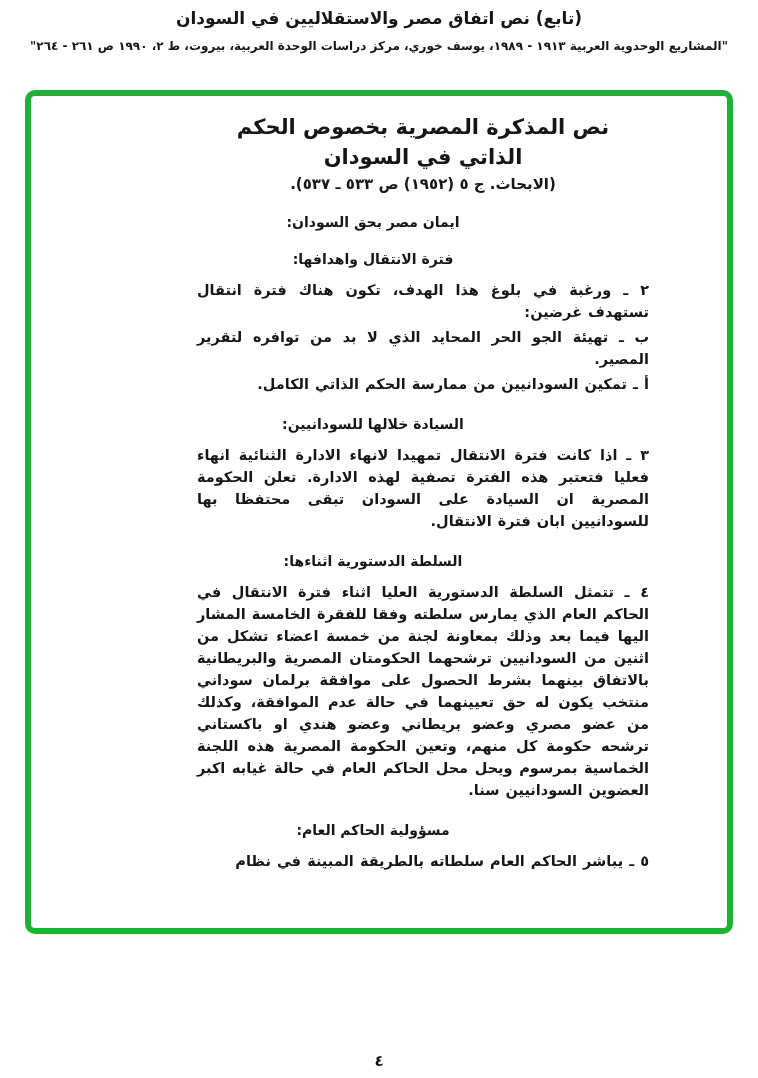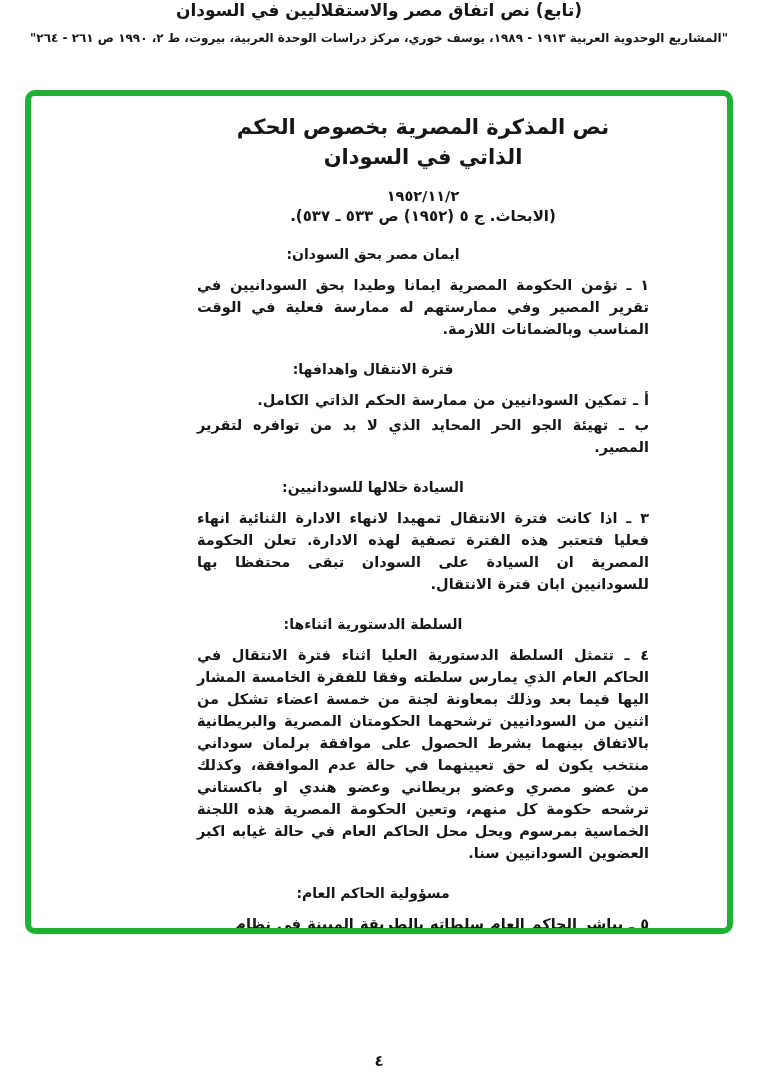--- a/index.html
+++ b/index.html
@@ -11,21 +11,21 @@
     width: 758px;
     height: 1078px;
     position: relative;
     font-family: "DejaVu Sans", sans-serif;
     color: #161616;
     overflow: hidden;
   }
   .page-header {
     direction: rtl;
     text-align: center;
-    padding-top: 0;
+    padding-top: 8px;
   }
   .page-header .line1 {
     font-size: 17px;
     font-weight: bold;
     letter-spacing: 0;
   }
   .page-header .line2 {
     font-size: 12px;
     font-weight: bold;
     margin-top: 11px;
@@ -103,32 +103,31 @@
 </header>
 
 <div class="frame" style="border-color: rgb(29, 177, 53);">
   <div class="content">
 
     <h1 class="doc-title">
       <span>نص المذكرة المصرية بخصوص الحكم</span><br>
       <span>الذاتي في السودان</span>
     </h1>
 
-    <div class="doc-date">١٩٥٢/١١/٢</div>
     <div class="doc-source">(الابحاث. ج ٥ (١٩٥٢) ص ٥٣٣ ـ ٥٣٧).</div>
 
     <section>
       <h3 class="section-heading">ايمان مصر بحق السودان:</h3>
-      <p class="body-par">١ ـ تؤمن الحكومة المصرية ايمانا وطيدا بحق السودانيين في تقرير المصير وفي ممارستهم له ممارسة فعلية في الوقت المناسب وبالضمانات اللازمة.</p>
     </section>
 
     <section>
       <h3 class="section-heading">فترة الانتقال واهدافها:</h3>
+      <p class="body-par">٢ ـ ورغبة في بلوغ هذا الهدف، تكون هناك فترة انتقال تستهدف غرضين:</p>
+      <p class="body-par">ب ـ تهيئة الجو الحر المحايد الذي لا بد من توافره لتقرير المصير.</p>
       <p class="body-par">أ ـ تمكين السودانيين من ممارسة الحكم الذاتي الكامل.</p>
-      <p class="body-par">ب ـ تهيئة الجو الحر المحايد الذي لا بد من توافره لتقرير المصير.</p>
     </section>
 
     <section>
       <h3 class="section-heading">السيادة خلالها للسودانيين:</h3>
       <p class="body-par">٣ ـ اذا كانت فترة الانتقال تمهيدا لانهاء الادارة الثنائية انهاء فعليا فتعتبر هذه الفترة تصفية لهذه الادارة. تعلن الحكومة المصرية ان السيادة على السودان تبقى محتفظا بها للسودانيين ابان فترة الانتقال.</p>
     </section>
 
     <section>
       <h3 class="section-heading">السلطة الدستورية اثناءها:</h3>
       <p class="body-par">٤ ـ تتمثل السلطة الدستورية العليا اثناء فترة الانتقال في الحاكم العام الذي يمارس سلطته وفقا للفقرة الخامسة المشار اليها فيما بعد وذلك بمعاونة لجنة من خمسة اعضاء تشكل من اثنين من السودانيين ترشحهما الحكومتان المصرية والبريطانية بالاتفاق بينهما بشرط الحصول على موافقة برلمان سوداني منتخب يكون له حق تعيينهما في حالة عدم الموافقة، وكذلك من عضو مصري وعضو بريطاني وعضو هندي او باكستاني ترشحه حكومة كل منهم، وتعين الحكومة المصرية هذه اللجنة الخماسية بمرسوم ويحل محل الحاكم العام في حالة غيابه اكبر العضوين السودانيين سنا.</p>

